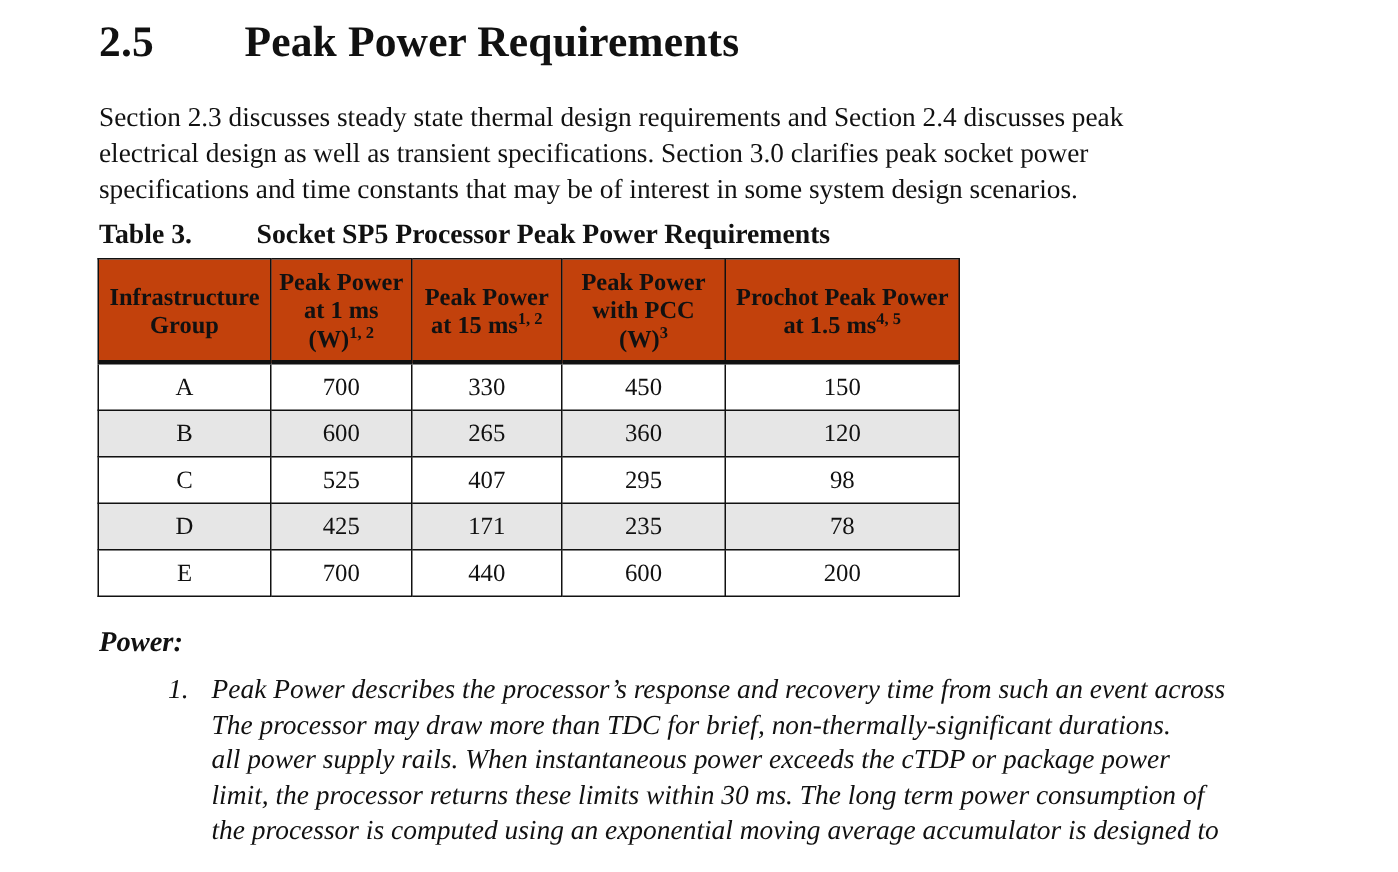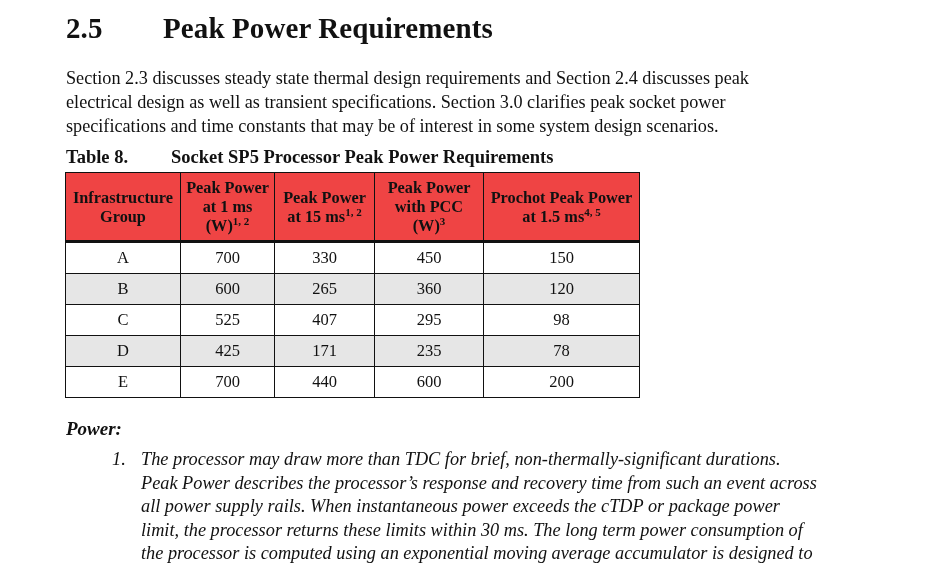--- a/index.html
+++ b/index.html
@@ -56,21 +56,21 @@
       border-collapse: collapse;
       font-size: 16.5px;
     }
     table.spec th, table.spec td {
       border: 1.3px solid #111;
       text-align: center;
       vertical-align: middle;
       padding: 0;
     }
     table.spec th {
-      background: #ef4444;
+      background: #c2410c;
       font-weight: bold;
       font-size: 16.3px;
       line-height: 19px;
       height: 67px;
       border-bottom: 3px solid #111;
     }
     table.spec th sup {
       font-size: 11px;
       vertical-align: 0;
       position: relative;
@@ -121,21 +121,21 @@
   <span class="num">2.5</span><span>Peak Power Requirements</span>
 </div>
 
 <div class="intro">
   <div>Section 2.3 discusses steady state thermal design requirements and Section 2.4 discusses peak</div>
   <div>electrical design as well as transient specifications. Section 3.0 clarifies peak socket power</div>
   <div>specifications and time constants that may be of interest in some system design scenarios.</div>
 </div>
 
 <div class="table-caption">
-  <span class="tnum">Table 8.</span><span>Socket SP5 Processor Peak Power Requirements</span>
+  <span class="tnum">Table 3.</span><span>Socket SP5 Processor Peak Power Requirements</span>
 </div>
 
 <table class="spec">
   <thead>
     <tr>
       <th class="c1">
         <div>Infrastructure</div>
         <div>Group</div>
       </th>
       <th class="c2">
@@ -195,19 +195,19 @@
       <td>200</td>
     </tr>
   </tbody>
 </table>
 
 <div class="note-label">Power:</div>
 
 <div class="note-list">
   <div class="note-item">
     <span class="marker">1.</span>
+    <span class="line">Peak Power describes the processor’s response and recovery time from such an event across</span>
     <span class="line">The processor may draw more than TDC for brief, non-thermally-significant durations.</span>
-    <span class="line">Peak Power describes the processor’s response and recovery time from such an event across</span>
     <span class="line">all power supply rails. When instantaneous power exceeds the cTDP or package power</span>
     <span class="line">limit, the processor returns these limits within 30 ms. The long term power consumption of</span>
     <span class="line">the processor is computed using an exponential moving average accumulator is designed to</span>
   </div>
 </div>
 
 </body></html>

